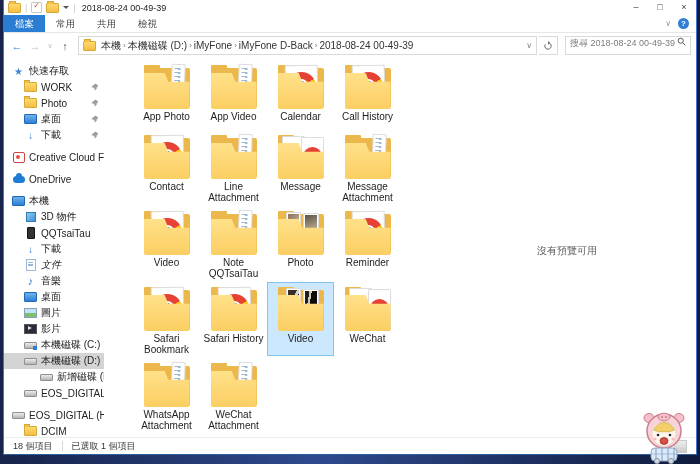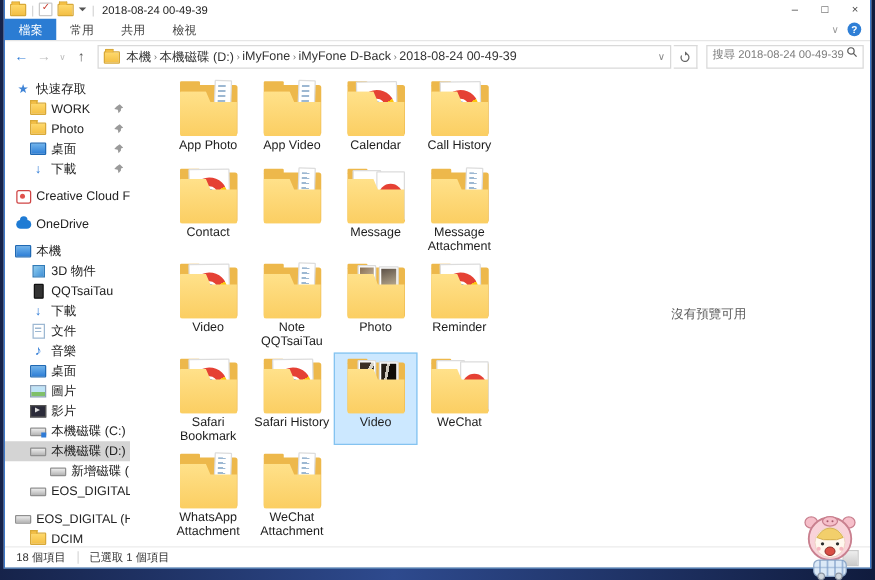--- a/index.html
+++ b/index.html
@@ -248,21 +248,21 @@
         <div class="srow" style="padding-left: 20px;">
           <span class="sic ic-phone">
             <i></i>
           </span>
           <span>QQTsaiTau</span>
         </div>
         <div class="srow" style="padding-left: 20px;">
           <span class="sic ic-download"></span>
           <span>下載</span>
         </div>
-        <div class="srow" style="padding-left: 20px;">
+        <div class="srow" style="padding-left: 20px; font-style: italic;">
           <span class="sic ic-doc">
             <i></i>
           </span>
           <span>文件</span>
         </div>
         <div class="srow" style="padding-left: 20px;">
           <span class="sic ic-music"></span>
           <span>音樂</span>
         </div>
         <div class="srow" style="padding-left: 20px;">
@@ -366,20 +366,21 @@
             <div class="ff"></div>
           </div>
           <div class="lbl">Contact</div>
         </div>
         <div class="cell">
           <div class="ficon">
             <div class="fb"></div>
             <div class="pg pgdoc"></div>
             <div class="ff"></div>
           </div>
+          <div class="lbl">Line Attachment</div>
         </div>
         <div class="cell">
           <div class="ficon">
             <div class="fb"></div>
             <div class="pg pgc2a">
               <div class="ball"></div>
             </div>
             <div class="pg pgc2b">
               <div class="ball"></div>
             </div>

